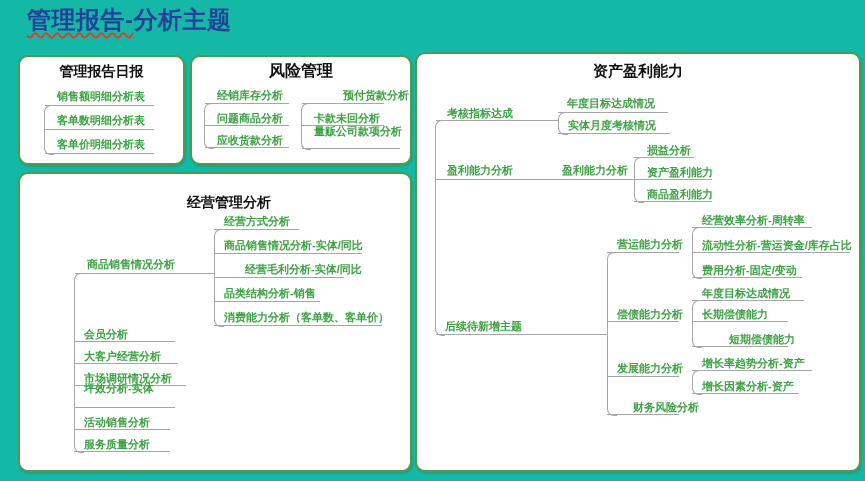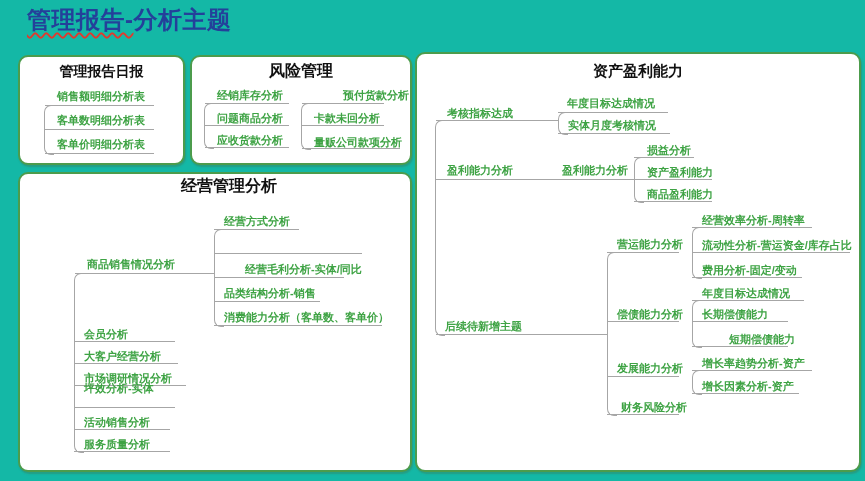--- a/index.html
+++ b/index.html
@@ -37,31 +37,32 @@
       <div class="node" style="left: 25px; top: 32px;">经销库存分析</div>
       <div class="uline" style="left: 13px; top: 68px; width: 84px;"></div>
       <div class="node" style="left: 25px; top: 55px;">问题商品分析</div>
       <div class="uline" style="left: 13px; top: 90px; width: 84px;"></div>
       <div class="node" style="left: 25px; top: 77px;">应收货款分析</div>
       <div class="uline" style="left: 110px; top: 46px; width: 82px;"></div>
       <div class="node" style="left: 122px; top: 32px; margin-left: 29px;">预付货款分析</div>
       <div class="uline" style="left: 110px; top: 68px; width: 82px;"></div>
       <div class="node" style="left: 122px; top: 55px;">卡款未回分析</div>
       <div class="uline" style="left: 110px; top: 91px; width: 98px;"></div>
-      <div class="node" style="left: 122px; top: 79px;">量贩公司款项分析</div>
+      <div class="node" style="left: 122px; top: 68px;">量贩公司款项分析</div>
     </div>
     <div class="box" style="left: 18px; top: 172px; width: 390px; height: 296px;">
-      <div class="box-title" style="left: 209px; top: 4px; font-size: 16px;">经营管理分析</div>
+      <div class="box-title" style="left: 209px; top: 20px; font-size: 14px;">经营管理分析</div>
       <div class="bracket" style="left: 194px; top: 55px; height: 96px;"></div>
       <div class="bracket" style="left: 54px; top: 99px; height: 178px;"></div>
       <div class="uline" style="left: 55px; top: 99px; width: 139px;"></div>
       <div class="node" style="left: 67px; top: 84px;">商品销售情况分析</div>
       <div class="uline" style="left: 194px; top: 55px; width: 85px;"></div>
       <div class="node" style="left: 204px; top: 41px;">经营方式分析</div>
       <div class="uline" style="left: 194px; top: 79px; width: 148px;"></div>
+      <div class="node" style="left: 204px; top: 65px;">商品销售情况分析-实体/同比</div>
       <div class="uline" style="left: 194px; top: 103px; width: 130px;"></div>
       <div class="node" style="left: 204px; top: 89px; padding-left: 21px;">经营毛利分析-实体/同比</div>
       <div class="uline" style="left: 194px; top: 127px; width: 106px;"></div>
       <div class="node" style="left: 204px; top: 113px;">品类结构分析-销售</div>
       <div class="uline" style="left: 194px; top: 151px; width: 168px;"></div>
       <div class="node" style="left: 204px; top: 137px;">消费能力分析（客单数、客单价）</div>
       <div class="uline" style="left: 54px; top: 167px; width: 101px;"></div>
       <div class="node" style="left: 64px; top: 154px;">会员分析</div>
       <div class="uline" style="left: 54px; top: 189px; width: 104px;"></div>
       <div class="node" style="left: 64px; top: 176px;">大客户经营分析</div>
@@ -120,15 +121,15 @@
       <div class="node" style="left: 285px; top: 254px;">长期偿债能力</div>
       <div class="uline" style="left: 275px; top: 292px; width: 96px;"></div>
       <div class="node" style="left: 285px; top: 279px; margin-left: 27px;">短期偿债能力</div>
       <div class="uline" style="left: 190px; top: 322px; width: 72px;"></div>
       <div class="node" style="left: 200px; top: 308px;">发展能力分析</div>
       <div class="uline" style="left: 275px; top: 316px; width: 120px;"></div>
       <div class="node" style="left: 285px; top: 303px;">增长率趋势分析-资产</div>
       <div class="uline" style="left: 275px; top: 339px; width: 107px;"></div>
       <div class="node" style="left: 285px; top: 326px;">增长因素分析-资产</div>
       <div class="uline" style="left: 190px; top: 360px; width: 72px;"></div>
-      <div class="node" style="left: 204px; top: 347px; text-align: center;">财务风险分析</div>
+      <div class="node" style="left: 216px; top: 347px; text-align: center;">财务风险分析</div>
     </div>
   </div>
 
 </body></html>

